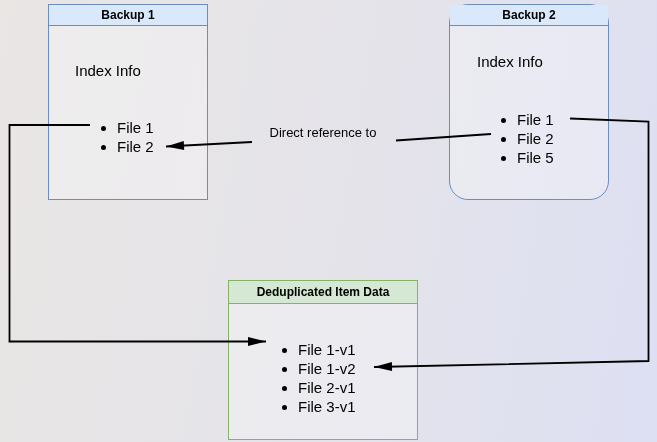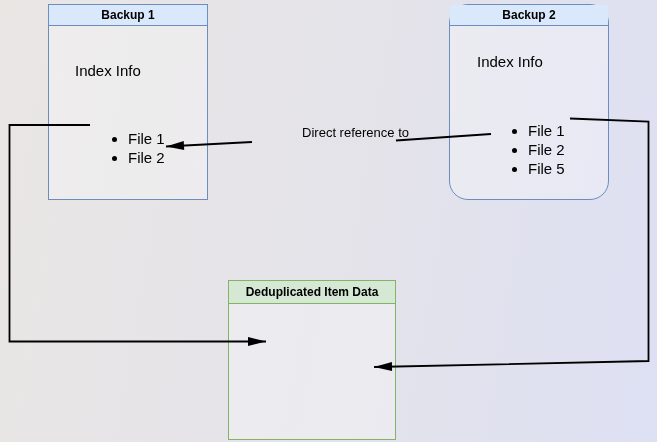--- a/index.html
+++ b/index.html
@@ -32,36 +32,36 @@
   }
   .blue  .node-header { background: #dae8fc; border-color: #6c8ebf; height: 21px; line-height: 21px; }
   .green .node-header { background: #d5e8d4; border-color: #82b366; height: 23px; line-height: 23px; }
   .subtitle {
     position: absolute;
     font-size: 15px;
     white-space: nowrap;
   }
   ul.file-list {
     position: absolute;
-    margin: 12px;
+    margin: 1px;
     padding: 0 0 0 18px;
     list-style: disc outside;
     font-size: 15px;
   }
   ul.file-list li { line-height: 19px; white-space: nowrap; }
   
   #backup1 .subtitle { left: 26px; top: 57px; }
   #backup1 ul.file-list { left: 49px; top: 112px; }
   #backup2 .subtitle { left: 27px; top: 48px; }
   #backup2 ul.file-list { left: 48px; top: 104px; }
   #dedup ul.file-list { left: 50px; top: 58px; }
   .annotation {
     position: absolute;
     left: 237px; top: 125px; width: 172px;
-    text-align: right;
+    text-align: center;
     font-size: 13px;
     line-height: 16px;
     white-space: nowrap;
   }
   svg.arrow-layer {
     position: absolute;
     left: 0; top: 0;
     pointer-events: none;
     z-index: 5;
   }
@@ -88,22 +88,28 @@
   <div id="backup2" class="node blue" style="left:449px; top:4px; width:160px; height:196px;border-radius:19px;">
     <div class="node-header">Backup 2</div>
     <div class="subtitle">Index Info</div>
     <ul class="file-list">
       <li>File 1</li>
       <li>File 2</li>
       <li>File 5</li>
     </ul>
   </div>
 
-  <div id="dedup" class="node green" style="left:228px; top:280px; width:168px; height:160px;">
+  <div id="dedup" class="node green" style="left:228px; top:280px; width:190px; height:160px;">
     <div class="node-header">Deduplicated Item Data</div>
+    <ul class="file-list">
+      <li>File 1-v1</li>
+      <li>File 1-v2</li>
+      <li>File 2-v1</li>
+      <li>File 3-v1</li>
+    </ul>
   </div>
 
   <div class="annotation">
     <div>Direct reference to</div>
   </div>
 
   <svg class="arrow-layer" width="657" height="442" viewBox="0 0 657 442">
     <defs>
       <marker id="arrowhead" markerUnits="userSpaceOnUse" markerWidth="20" markerHeight="12" viewBox="0 0 20 12" refX="19" refY="6" orient="auto">
         <path d="M1,1.5 L19,6 L1,10.5 Z" style="fill:#000;stroke:none;"></path>

